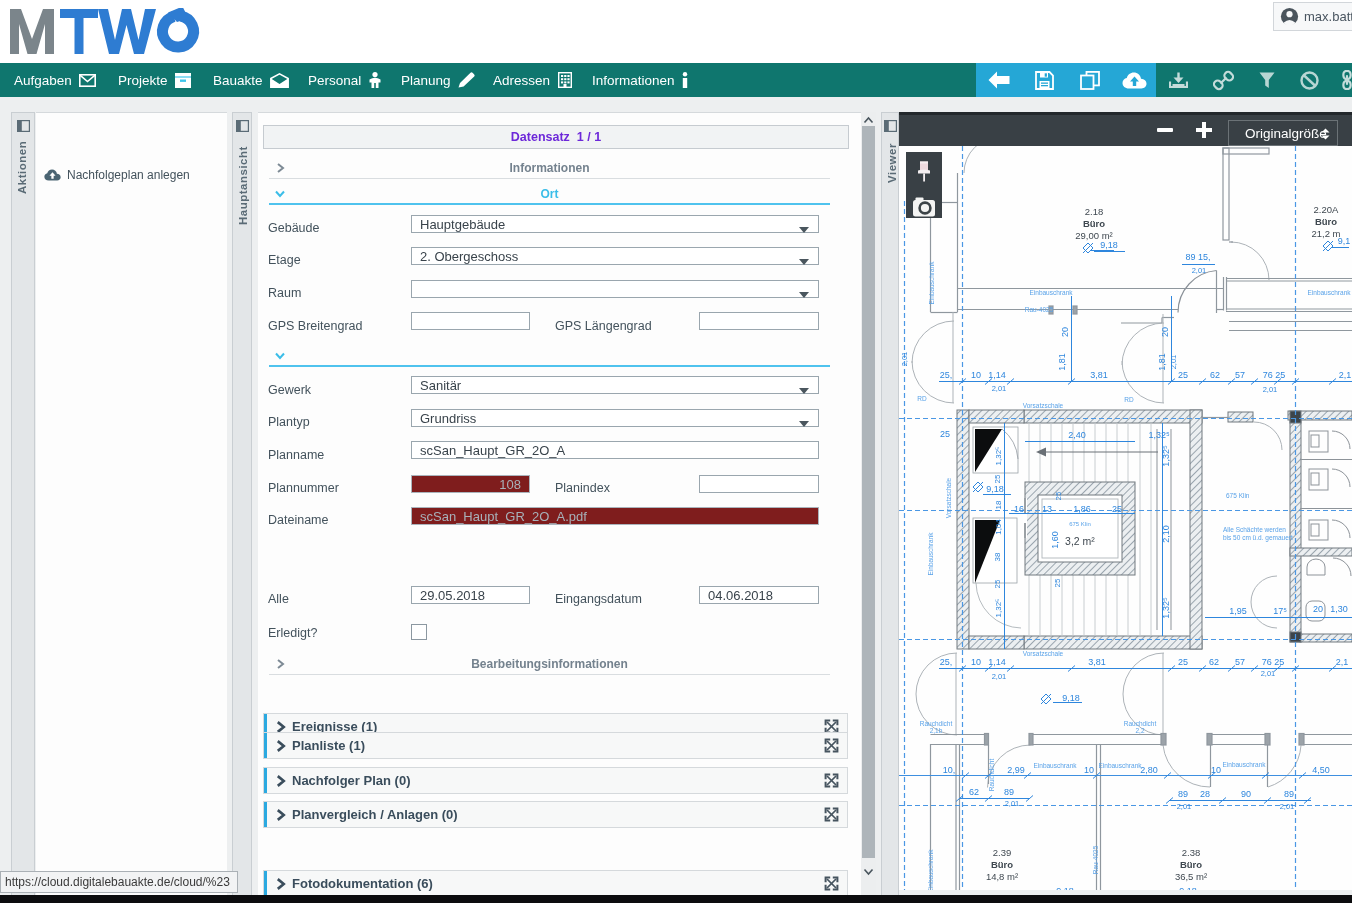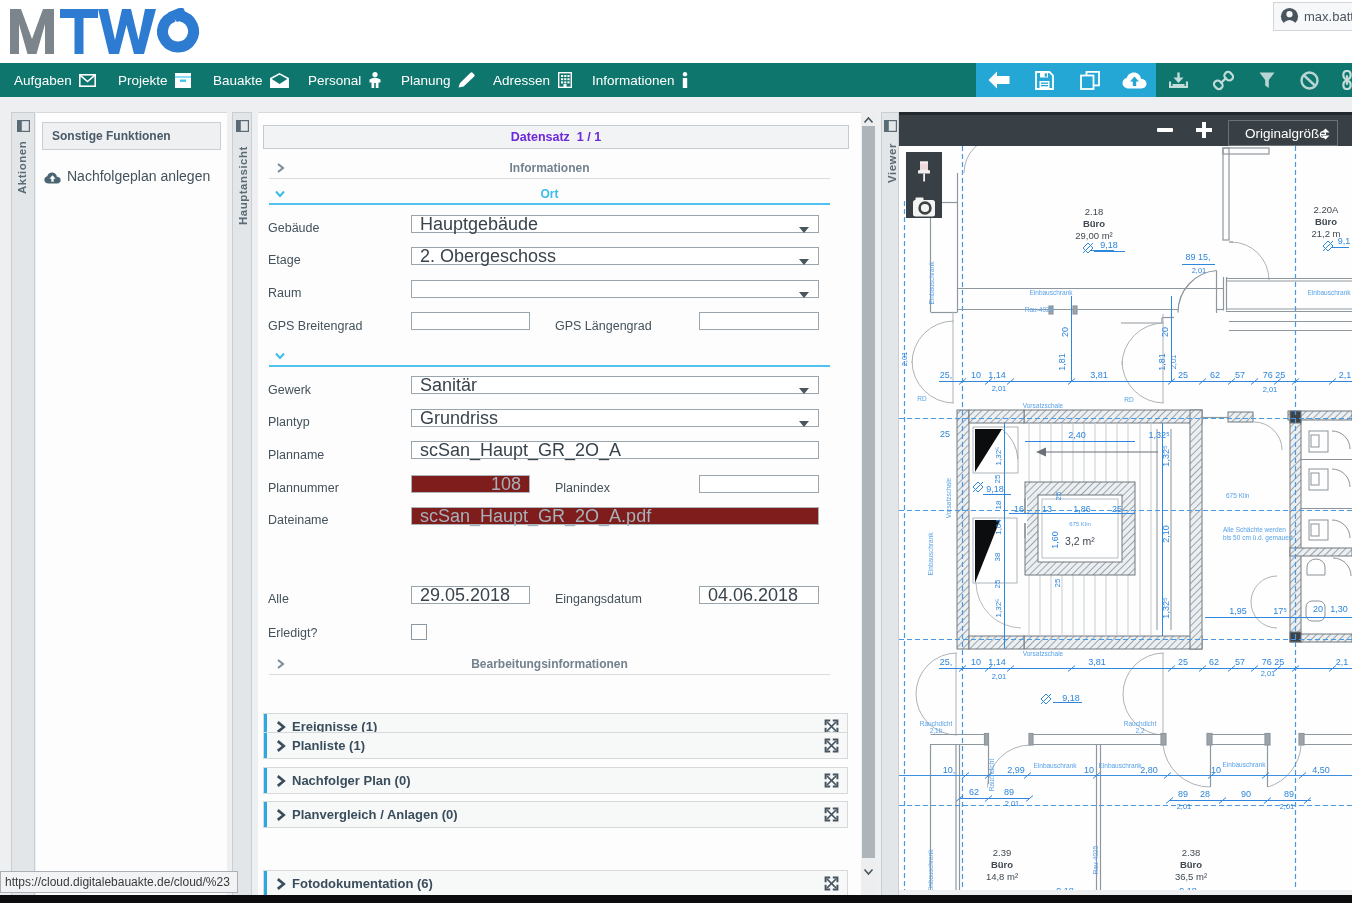--- a/index.html
+++ b/index.html
@@ -17,32 +17,32 @@
 #nav .item { position:absolute; top:0; height:34px; display:flex; align-items:center; color:#fff; font-size:13.5px; }
 #navdark { position:absolute; left:976px; top:0; width:180px; height:34px; background:#25a7d6; }
 .tbico { position:absolute; top:0; height:34px; display:flex; align-items:center; justify-content:center; }
 
 
 #content { left:0; top:97px; width:1352px; height:798px; background:#edeff0; }
 .vstrip { position:absolute; top:15px; width:24px; height:783px; background:#e3e6e8; border:1px solid #c9ced2; border-bottom:none; }
 .vlabel { position:absolute; transform:rotate(-90deg); transform-origin:left top; color:#5a6b76; font-weight:bold; font-size:11.5px; white-space:nowrap; letter-spacing:0.5px; }
 #panelL { left:36px; top:15px; width:191px; height:783px; background:#fdfdfd; border-top:1px solid #d5d9dc; }
 #sfhead { position:absolute; left:6px; top:9px; width:179px; height:28px; background:#eef0f2; border:1px solid #c9ced2; color:#4a5a66; font-weight:bold; font-size:12px; display:flex; align-items:center; padding-left:9px; }
-#nfp { position:absolute; left:8px; top:55px; color:#43525c; font-size:14px; display:flex; align-items:flex-end; gap:6px; }
+#nfp { position:absolute; left:8px; top:55px; color:#43525c; font-size:12px; display:flex; align-items:center; gap:6px; }
 
 
 #panelF { left:258px; top:15px; width:603px; height:783px; background:#fdfdfd; border-top:1px solid #d5d9dc; }
 #dshead { position:absolute; left:5px; top:12px; width:586px; height:24px; background:#f1f3f4; border:1px solid #c6cbd0; color:#6d28d9; font-weight:bold; font-size:12.5px; display:flex; align-items:center; justify-content:center; }
 .sechead { position:absolute; left:11px; width:561px; height:18px; }
 .sechead .cap { position:absolute; left:0; right:0; text-align:center; font-weight:bold; font-size:12px; }
 .gray-sec { color:#74828e; border-bottom:1px solid #d9dde0; }
 .cyan-sec { color:#3bbde8; border-bottom:2px solid #4fc3ee; }
 .chev { position:absolute; left:5px; top:1px; width:12px; height:12px; }
 .flabel { position:absolute; left:10px; color:#43525c; font-size:12.5px; }
-.finput { position:absolute; height:18px; border:1px solid #9aa6ae; background:#fff; font-size:18px; color:#39434b; display:flex; align-items:center; padding:0 8px; }
+.finput { position:absolute; height:18px; border:1px solid #9aa6ae; background:#fff; font-size:13px; color:#39434b; display:flex; align-items:center; padding:0 8px; }
 .fdis { background:#7f1d1d; color:#a7b1b9; border:1px solid #aab4bc; }
 .caret { position:absolute; right:9px; top:11px; width:0; height:0; border-left:5.5px solid transparent; border-right:5.5px solid transparent; border-top:6px solid #4a565e; }
 .acc { position:absolute; left:5px; width:585px; height:27px; background:#f7f8f8; border:1px solid #d5d9dc; }
 .acc .bar { position:absolute; left:0; top:0; width:3px; height:25px; background:#2ba9e0; }
 .acc .t { position:absolute; left:28px; top:5px; font-weight:bold; font-size:13px; color:#3a4d5c; }
 .acc .ch { position:absolute; left:10px; top:6px; }
 .acc .ex { position:absolute; right:8px; top:5px; }
 
 
 #sbar { left:861px; top:15px; width:15px; height:783px; background:#eceeef; }
@@ -200,21 +200,20 @@
   </g></div>
   <div class="abs" id="content">
     <div class="vstrip" style="left:11px">
       <svg style="position:absolute;left:5px;top:7px" width="13" height="12" viewBox="0 0 13 12">
           <rect x="0.6" y="0.6" width="11.8" height="10.8" fill="none" stroke="#5a6b76" stroke-width="1.2"></rect>
           <rect x="0.6" y="0.6" width="4.2" height="10.8" fill="#5a6b76"></rect>
         </svg>
       <div class="vlabel" style="left:4px;top:81px">Aktionen</div>
     </div>
     <div class="abs" id="panelL">
-      <div id="sfhead">Sonstige Funktionen</div>
       <div id="nfp">
         <svg width="17" height="12" viewBox="0 0 25 17">
             <path d="M7,16.5 C3,16.5 0.5,14 0.5,11 C0.5,8.4 2.3,6.4 4.8,6 C5.6,2.8 8.4,0.5 11.8,0.5 C15.5,0.5 18.6,3.2 19,6.8 C22.3,7 24.5,9 24.5,11.8 C24.5,14.4 22.3,16.5 19.5,16.5 Z" fill="#4a6472"></path>
             <path d="M12.5,4.5 L17,9.5 L14.2,9.5 L14.2,14 L10.8,14 L10.8,9.5 L8,9.5 Z" fill="#fff"></path>
           </svg>
         Nachfolgeplan anlegen
       </div>
     </div>
     <div class="vstrip" style="left:232px;width:20px">
       <svg style="position:absolute;left:3px;top:7px" width="13" height="12" viewBox="0 0 13 12">

